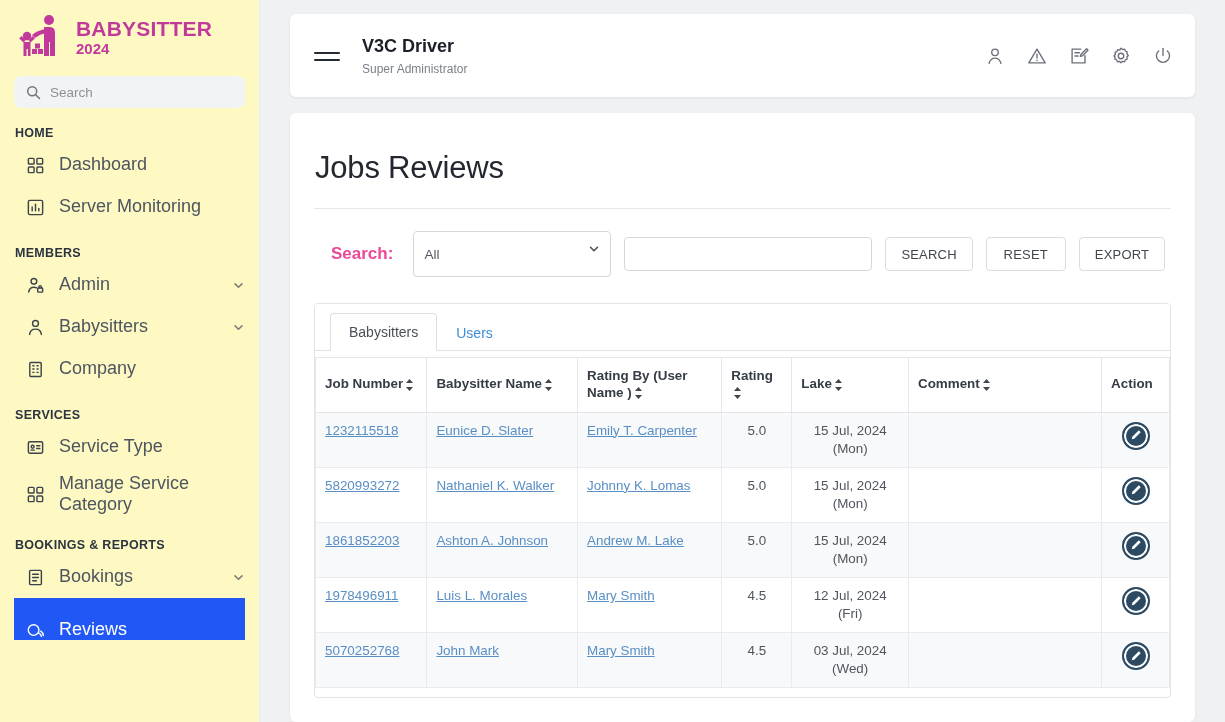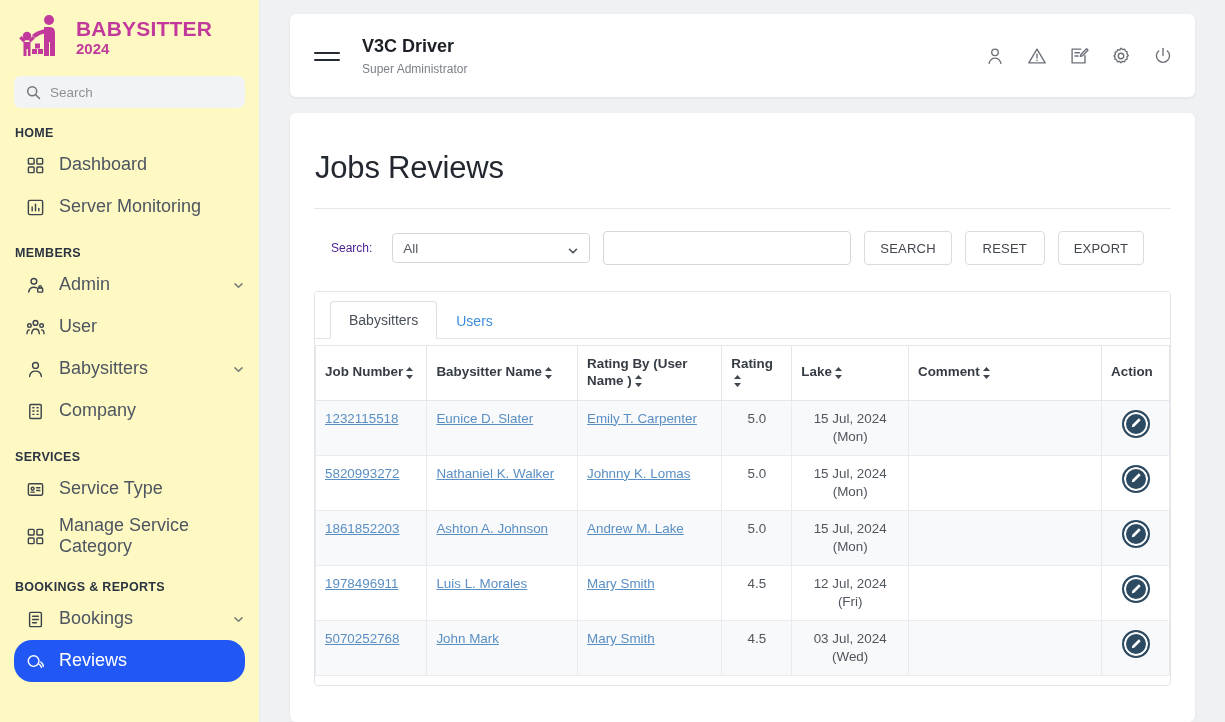--- a/index.html
+++ b/index.html
@@ -62,23 +62,24 @@
     color: #4d5560;
     font-size: 18px;
     cursor: pointer;
     position: relative;
   }
   .side-item .lbl { flex: 1; line-height: 1.18; }
   .side-item.two-line { height: 52px; }
   .side-item.active {
     background: #2158f5;
     color: #ffffff;
-    border-radius: 18px;
+    border-radius: 0;
     margin: 0 14px 4px 14px;
     padding-left: 12px;
+    align-items: flex-end;
   }
   .side-item .chev { flex: 0 0 auto; opacity: .75; }
   .side-icon { width: 19px; height: 19px; flex: 0 0 auto; display:block; }
 
   
   #topbar {
     position: absolute;
     left: 290px; top: 14px;
     width: 905px; height: 83px;
     background: #ffffff;
@@ -119,25 +120,25 @@
     margin: 22px 0 0 0;
   }
 
   .searchbar {
     display: flex; align-items: center;
     gap: 13px;
     margin-top: 22px;
     padding-left: 17px;
   }
   .searchbar .lbl {
-    font-size: 12px; font-weight: normal; color: #4c1d95;
+    font-size: 17px; font-weight: bold; color: #ec4899;
     margin-right: 7px;
   }
   .sel {
-    width: 198px; height: 30px;
+    width: 198px; height: 46px;
     border: 1px solid #d5d7dc; border-radius: 4px;
     background: #fff;
     font-size: 13.5px; color: #555b63;
     padding: 0 10px;
     display: flex; align-items: center;
     position: relative;
     cursor: pointer;
   }
   .sel .caret { position: absolute; right: 10px; top: 11px; }
   .txt {
@@ -310,33 +311,20 @@
             <rect x="12.3" y="12.6" width="5.2" height="4.4" rx=".8"></rect>
             <path d="M13.7 12.6 v-1.3 a1.2 1.2 0 0 1 2.4 0 v1.3"></path>
           </svg>
         </span>
         <span class="lbl">Admin</span>
         <span style="display: flex;">
           <svg class="chev" width="13" height="13" viewBox="0 0 12 12" fill="none" stroke="currentColor" stroke-width="1.4">
             <path d="M2.8 4.5 L6 7.6 L9.2 4.5" stroke-linecap="round" stroke-linejoin="round"></path>
           </svg>
         </span>
-      </div>
-      <div class="side-item">
-        <span style="display: flex; flex: 0 0 19px; color: rgb(60, 67, 76);">
-          <svg class="side-icon" viewBox="0 0 20 20" fill="none" stroke="currentColor" stroke-width="1.5" stroke-linecap="round" stroke-linejoin="round">
-            <circle cx="10" cy="5.2" r="2.5"></circle>
-            <path d="M6 16.5 q.4 -5 4 -5 q3.6 0 4 5"></path>
-            <circle cx="3.6" cy="8" r="1.9"></circle>
-            <path d="M1 16.5 q.3 -4 2.6 -4"></path>
-            <circle cx="16.4" cy="8" r="1.9"></circle>
-            <path d="M19 16.5 q-.3 -4 -2.6 -4"></path>
-          </svg>
-        </span>
-        <span class="lbl">User</span>
       </div>
       <div class="side-item">
         <span style="display: flex; flex: 0 0 19px; color: rgb(60, 67, 76);">
           <svg class="side-icon" viewBox="0 0 20 20" fill="none" stroke="currentColor" stroke-width="1.5" stroke-linecap="round" stroke-linejoin="round">
             <circle cx="10" cy="5.7" r="3.1"></circle>
             <path d="M3.8 17.3 q.6 -5.6 6.2 -5.6 q5.6 0 6.2 5.6"></path>
           </svg>
         </span>
         <span class="lbl">Babysitters</span>
         <span style="display: flex;">

